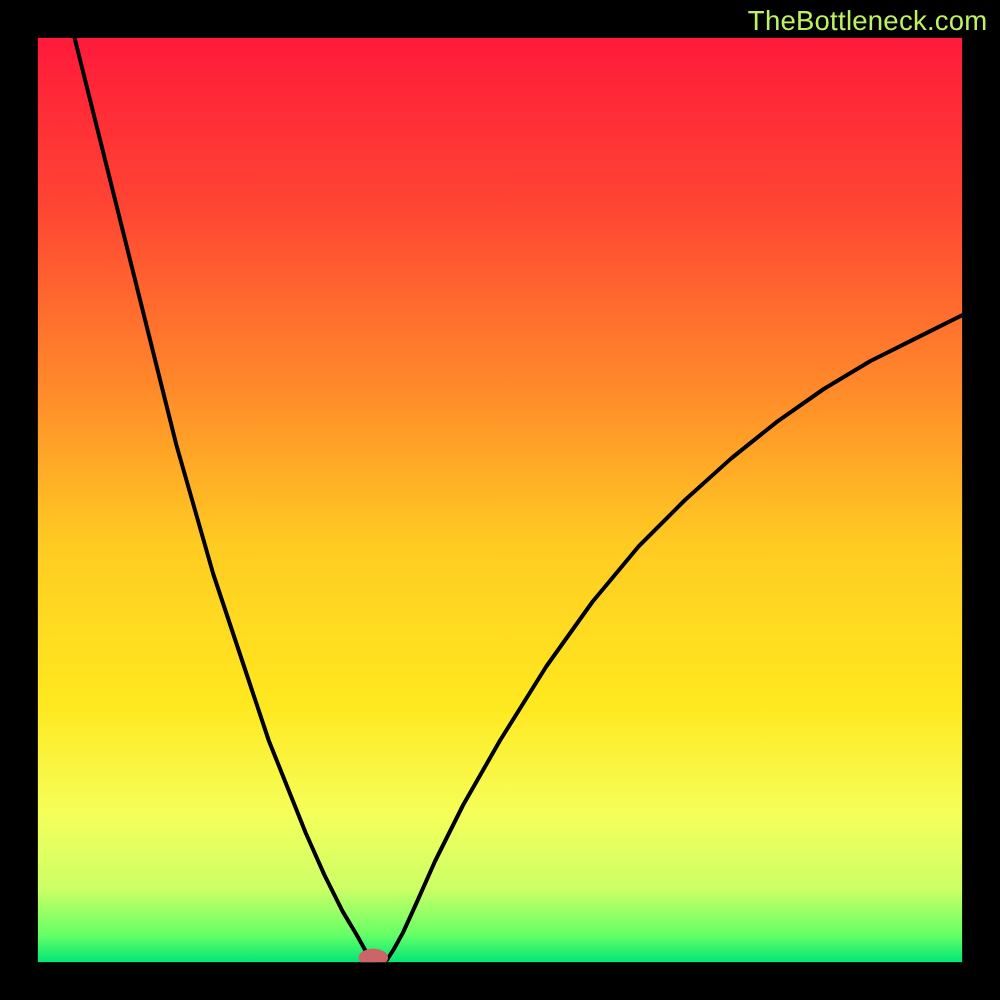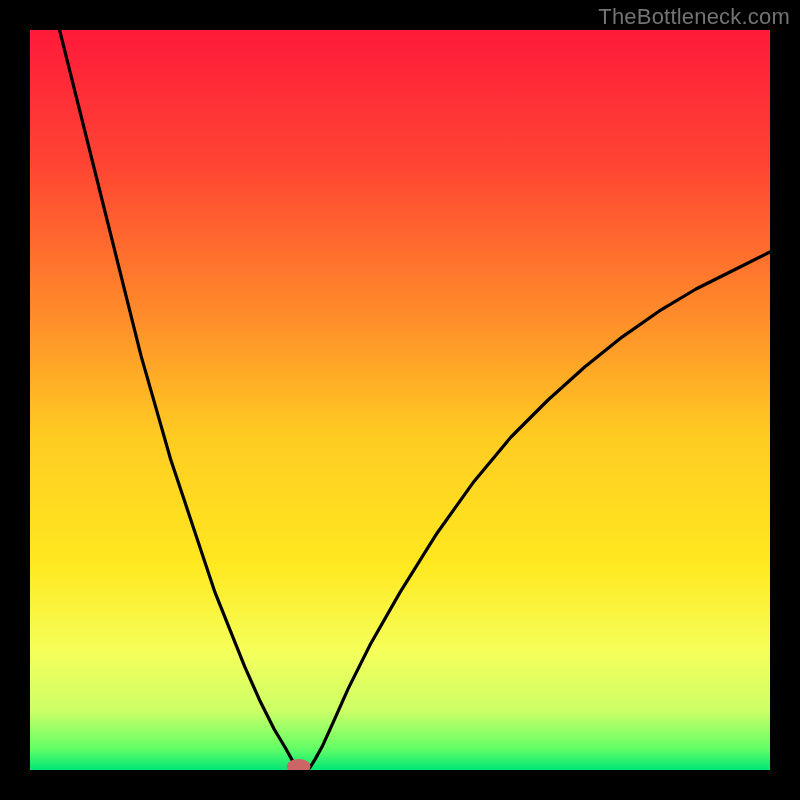--- a/index.html
+++ b/index.html
@@ -24,21 +24,21 @@
     width: 740px;
     height: 740px;
     overflow: hidden;
   }
   .watermark {
     position: absolute;
     top: 4px;
     right: 10px;
     font-size: 22px;
     font-weight: 500;
-    color: #737373;
+    color: #bef264;
     letter-spacing: 0.2px;
   }
 </style>
 </head>
 <body>
 
 <div class="frame">
   <div class="watermark">TheBottleneck.com</div>
 
   <div class="plot">

